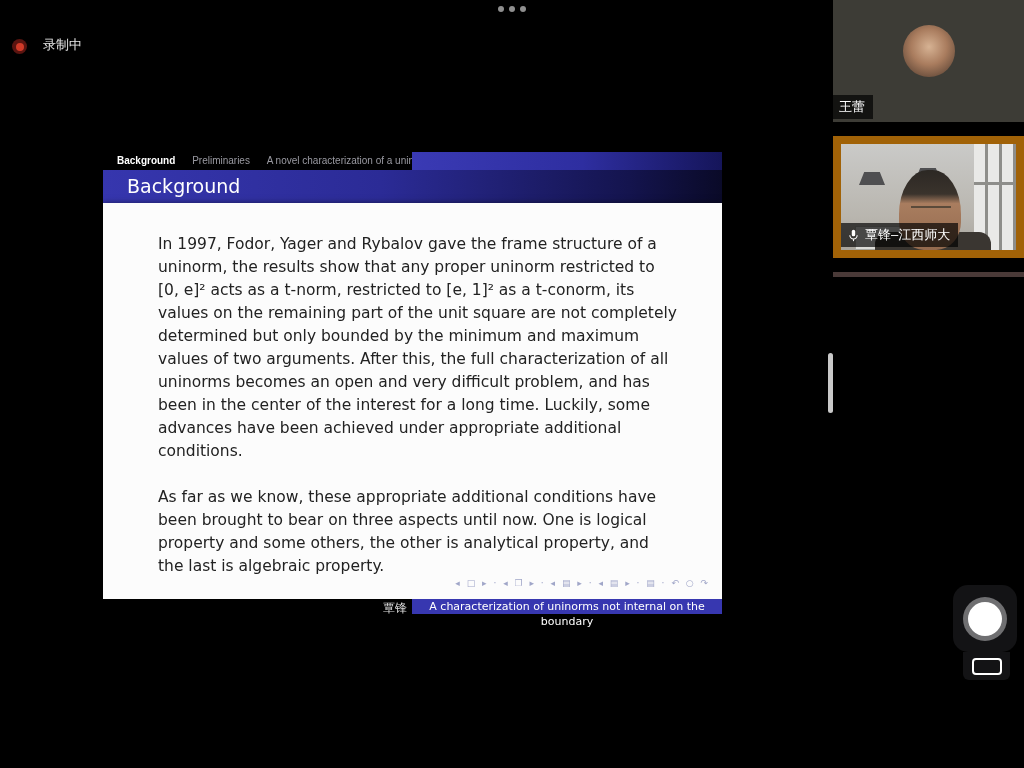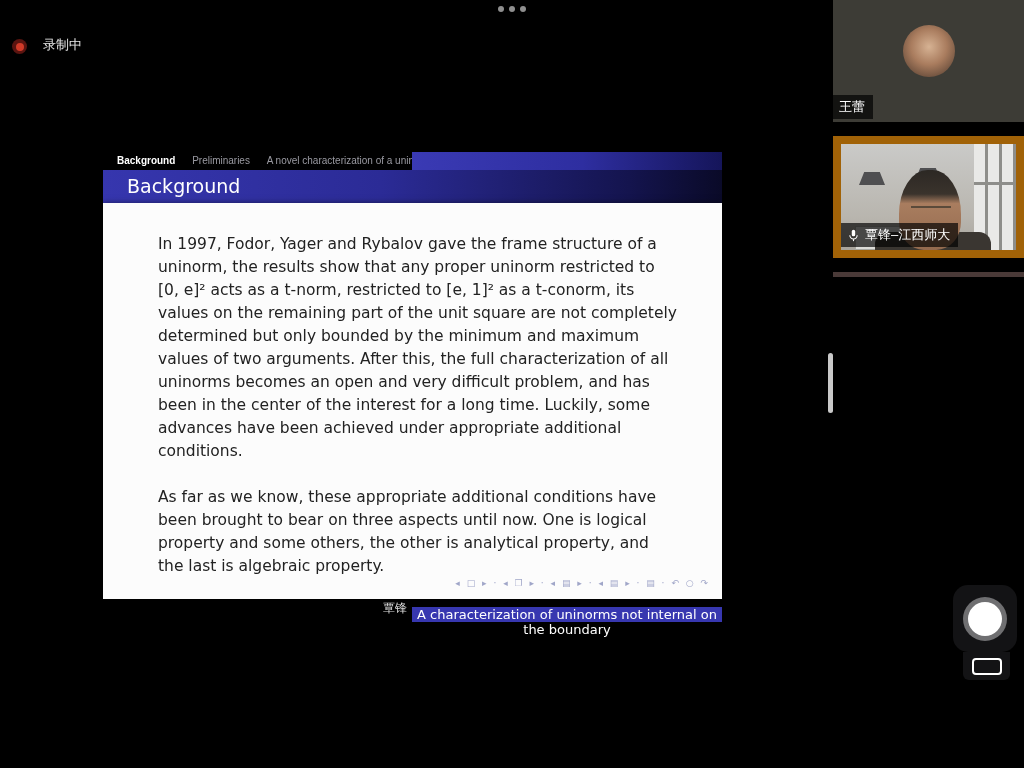--- a/index.html
+++ b/index.html
@@ -28,22 +28,22 @@
            font-family:"DejaVu Sans",sans-serif;}
   .slide-body{position:relative;height:396px;background:#fcfcfc;box-sizing:border-box;
            padding:30px 45px 0 47px;color:#222;font-family:"DejaVu Sans",sans-serif;
            font-size:15.5px;line-height:23px;box-shadow:0 0 6px rgba(0,0,0,.5);}
   .slide-body p{margin:0 0 23px 8px;max-width:528px;}
   .beamer-nav{position:absolute;right:12px;bottom:4px;color:#a0a6c8;font-size:9px;
            letter-spacing:2px;font-family:"DejaVu Sans",sans-serif;}
   .footer-row{position:relative;height:16px;background:#000;}
   .footer-author{position:absolute;left:280px;top:1px;width:28px;color:#ddd;font-size:12px;}
   .footer-bluebar{position:absolute;left:309px;top:0;width:310px;height:15px;background:#3737b0;
-           color:#fff;font-size:13px;line-height:15px;text-align:center;
-           font-family:"DejaVu Sans",sans-serif;margin-top:8px;}
+           color:#fff;font-size:11px;line-height:15px;text-align:center;
+           font-family:"DejaVu Sans",sans-serif;}
 
   
   #sidebar{position:absolute;left:833px;top:0;width:191px;height:768px;background:#000;}
   .tile{position:relative;height:122px;margin-bottom:14px;background:#3d3c36;overflow:hidden;}
   .tile.active{border:8px solid #a16207;box-sizing:border-box;}
   .avatar{position:absolute;left:50%;top:25px;transform:translateX(-50%);
           width:52px;height:52px;border-radius:50%;}
   .av-1{background:radial-gradient(circle at 50% 42%,#d6b293 0%,#a97c5e 45%,#6b4f3d 80%,#503a2c 100%);}
   .av-3{background:linear-gradient(135deg,#dfe3c8 0%,#e9dcb8 35%,#8fa56b 70%,#5b7a4a 100%);}
   .av-4{background:linear-gradient(180deg,#b9beb4 0%,#8e978a 50%,#4c5a4a 100%);}

